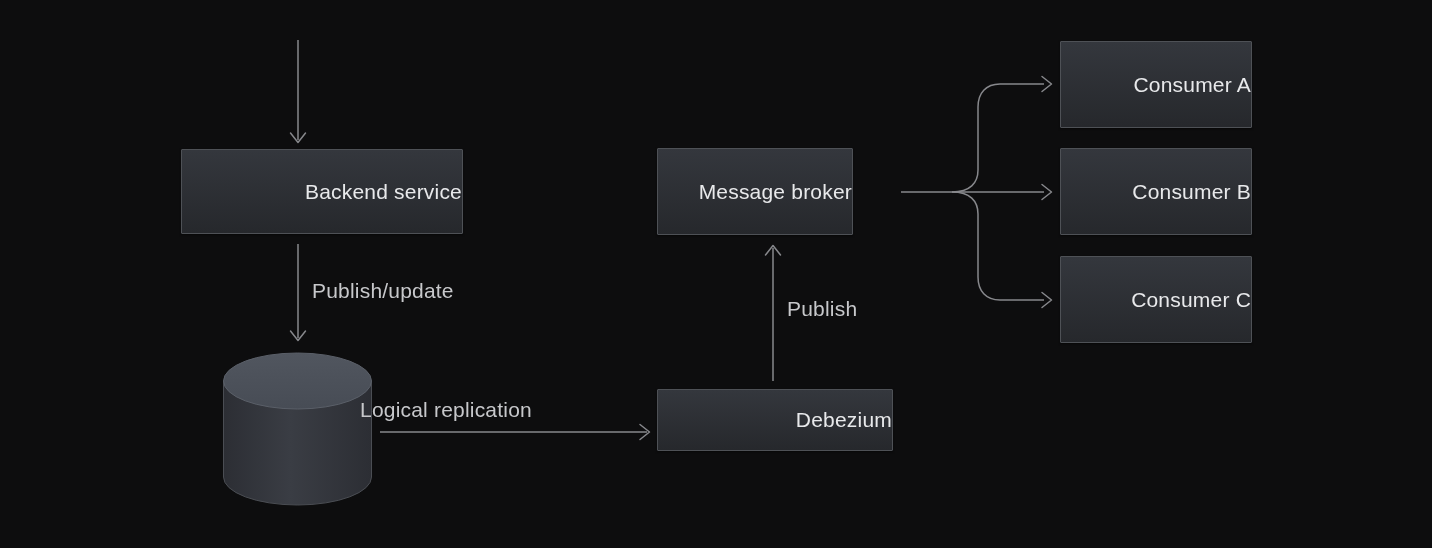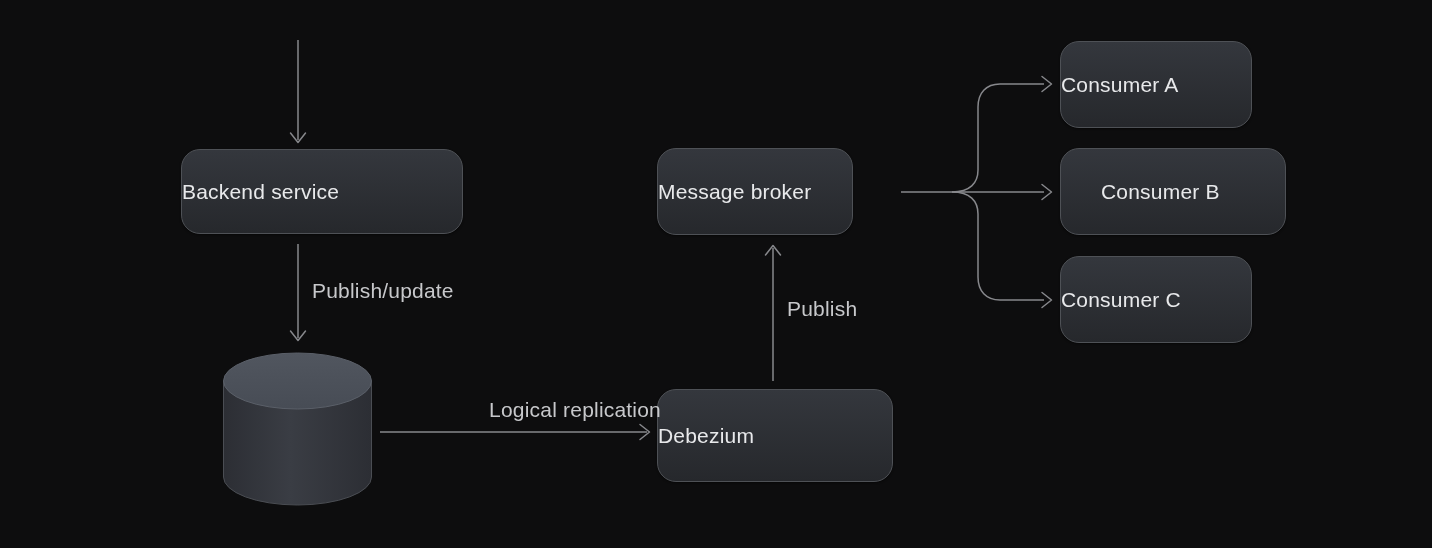--- a/index.html
+++ b/index.html
@@ -19,45 +19,45 @@
     position: absolute;
     left: 0; top: 0;
     width: 1432px;
     height: 548px;
   }
   .node {
     position: absolute;
     box-sizing: border-box;
     display: flex;
     align-items: center;
-    justify-content: flex-start;
+    justify-content: flex-end;
     background: linear-gradient(180deg, #34373d 0%, #26282c 100%);
     border: 1px solid #4e5156;
-    border-radius: 19px;
+    border-radius: 1px;
     color: #e8e9eb;
     font-size: 21px;
     letter-spacing: 0.2px;
     box-shadow: 0 1px 2px rgba(0,0,0,0.5);
   }
   .node-backend   { left: 181px;  top: 149px; width: 282px; height: 85px; }
   .node-broker    { left: 657px;  top: 148px; width: 196px; height: 87px; }
-  .node-debezium  { left: 657px;  top: 389px; width: 236px; height: 93px; }
+  .node-debezium  { left: 657px;  top: 389px; width: 236px; height: 62px; }
   .node-consumer-a{ left: 1060px; top: 41px;  width: 192px; height: 87px; }
-  .node-consumer-b{ left: 1060px; top: 148px; width: 226px; height: 87px; padding-left: 40px; }
+  .node-consumer-b{ left: 1060px; top: 148px; width: 192px; height: 87px; padding-left: 40px; }
   .node-consumer-c{ left: 1060px; top: 256px; width: 192px; height: 87px; }
 
   .edge-label {
     position: absolute;
     color: #c7c8cb;
     font-size: 21px;
     letter-spacing: 0.2px;
     white-space: nowrap;
   }
   .label-insert   { left: 312px; top: 279px; }
-  .label-logical  { left: 391px; top: 398px; width: 270px; text-align: right; }
+  .label-logical  { left: 360px; top: 398px; width: 270px; text-align: left; }
   .label-publish  { left: 787px; top: 297px; }
 
   .edge-line {
     stroke: #87888c;
     stroke-width: 1.5;
     fill: none;
   }
   .arrow-head {
     stroke: #87888c;
     stroke-width: 1.5;

